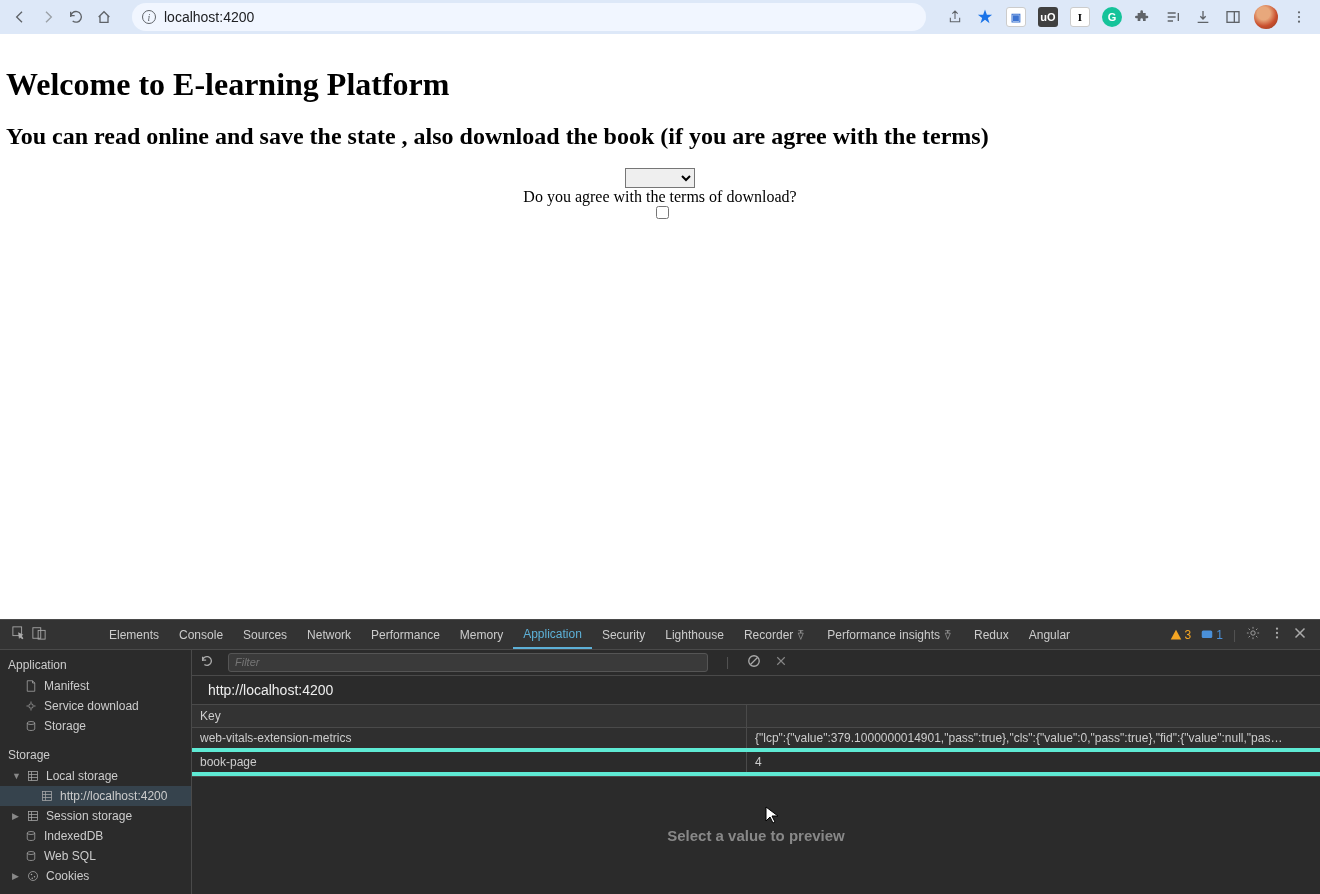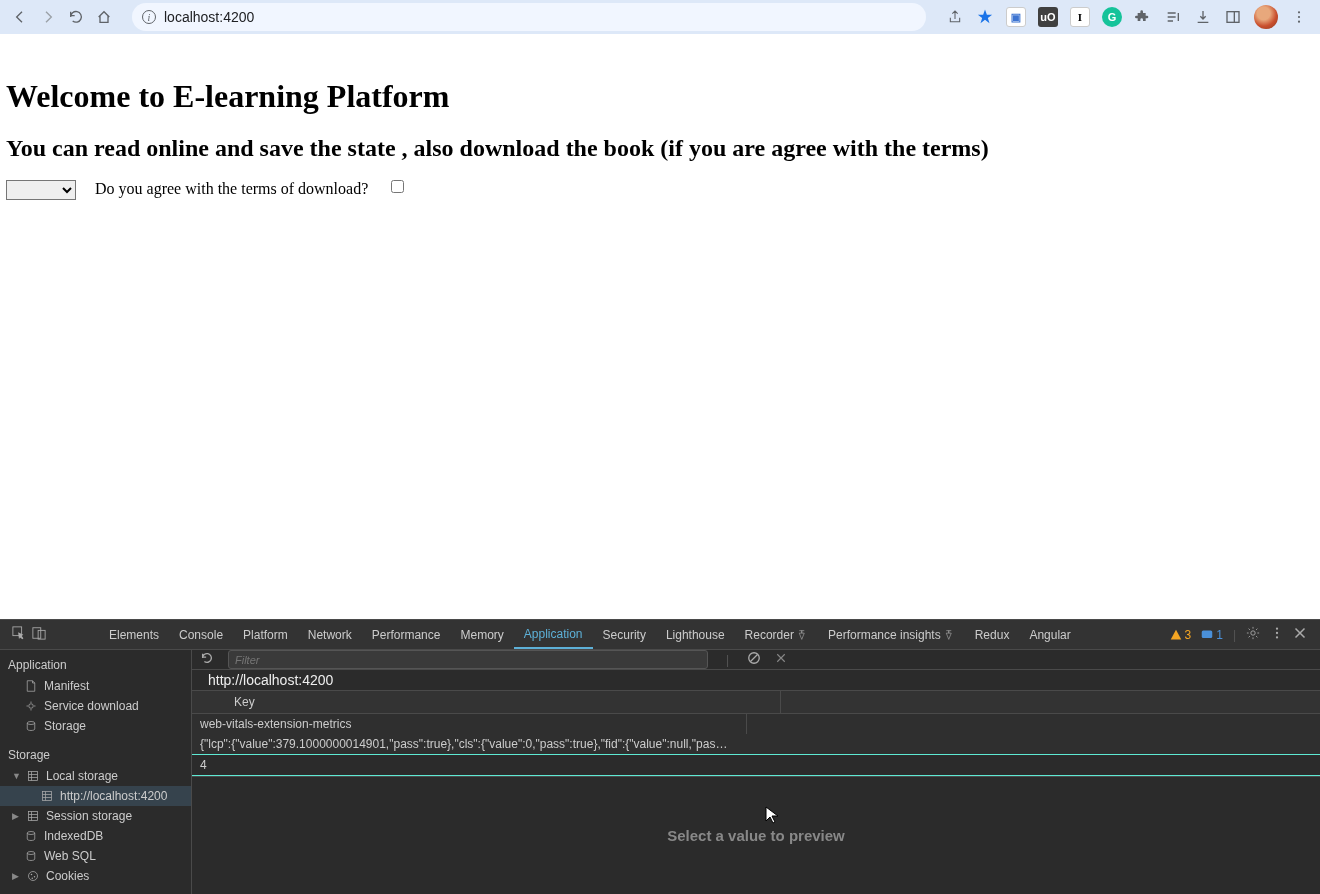--- a/index.html
+++ b/index.html
@@ -12,24 +12,24 @@
 .nav-btn svg { width: 16px; height: 16px; }
 .omnibox { flex: 1; height: 28px; background: #f1f6ff; border-radius: 14px; display: flex; align-items: center; padding: 0 10px; gap: 8px; margin: 0 6px; }
 .info-icon { width: 14px; height: 14px; border: 1px solid #5f6368; border-radius: 50%; display: flex; align-items: center; justify-content: center; font-size: 10px; color: #5f6368; font-family: serif; font-style: italic; }
 .url-text { font-size: 14px; color: #202124; }
 .toolbar-right { display: flex; align-items: center; gap: 12px; padding: 0 6px; }
 .tb-icon { width: 18px; height: 18px; display: flex; align-items: center; justify-content: center; cursor: pointer; }
 .ext-badge { width: 20px; height: 20px; border-radius: 3px; display: flex; align-items: center; justify-content: center; font-size: 11px; font-weight: bold; }
 .avatar { width: 24px; height: 24px; border-radius: 50%; background: radial-gradient(circle at 40% 35%, #e8a87c 30%, #c94f2e 60%, #8b3a1f 100%); }
 
 
-.page { padding: 24px 6px; font-family: 'Times New Roman', serif; }
+.page { padding: 12px 6px; font-family: 'Times New Roman', serif; }
 .page h1 { font-size: 32px; font-weight: bold; margin: 20px 0 16px; }
 .page h2 { font-size: 24px; font-weight: bold; margin: 20px 0 18px; }
-.form-row { font-size: 16px; display: flex; gap: 19px; }
+.form-row { font-size: 16px; display: flex; align-items: center; gap: 0; flex-direction: column; }
 .form-row select { font-size: 13px; height: 20px; width: 70px; background: #efefef; border: 1px solid #767676; }
 .form-row input[type=checkbox] { width: 13px; height: 13px; margin-left: 4px; }
 
 
 .devtools { position: absolute; bottom: 0; left: 0; right: 0; height: 275px; background: #2b2b2b; color: #ccc; font-family: 'Helvetica Neue', Arial, sans-serif; font-size: 12px; border-top: 1px solid #4a4a4a; }
 .dt-tabs { height: 30px; background: #333; display: flex; align-items: center; border-bottom: 1px solid #4a4a4a; padding: 0 4px; gap: 35px; }
 .dt-tab-left { display: flex; gap: 6px; align-items: center; padding: 0 8px; }
 .dt-tab-left svg { width: 14px; height: 14px; fill: #aaa; }
 .dt-tabs-list { display: flex; gap: 0; align-items: stretch; height: 100%; margin-left: 10px; }
 .dt-tab { padding: 0 10px; display: flex; align-items: center; color: #ccc; cursor: pointer; gap: 4px; white-space: nowrap; }
@@ -49,24 +49,24 @@
 .sb-caret { width: 8px; display: inline-block; color: #888; font-size: 9px; }
 .sb-icon { width: 14px; height: 14px; display: inline-flex; align-items: center; justify-content: center; }
 .dt-main { flex: 1; display: flex; flex-direction: column; background: #2b2b2b; }
 .dt-toolbar { height: 28px; display: flex; align-items: center; gap: 14px; padding: 0 8px; border-bottom: 1px solid #4a4a4a; }
 .dt-filter { flex: 0 0 480px; height: 19px; background: #3a3a3a; border: 1px solid #555; border-radius: 3px; color: #999; padding: 0 6px; font-size: 11px; font-style: italic; }
 .dt-origin-bar { height: 32px; display: flex; align-items: center; padding: 0 16px; font-size: 14px; color: #eee; border-bottom: 1px solid #4a4a4a; }
 .dt-origin-row { padding: 6px 8px; border-bottom: 1px solid #4a4a4a; color: #aaa; }
 .dt-origin-row a { color: #ccc; margin-left: 10px; }
 .dt-table { flex: 1; display: flex; flex-direction: column; position: relative; }
 .dt-th { display: flex; background: #333; border-bottom: 1px solid #4a4a4a; }
-.dt-th > div { padding: 4px 8px; color: #ccc; border-right: 1px solid #4a4a4a; margin-left: 34px; }
+.dt-th > div { padding: 4px 8px; color: #ccc; border-right: 1px solid #4a4a4a; }
 .dt-th .col-key { width: 555px; }
 .dt-th .col-val { flex: 1; }
-.dt-tr { display: flex; border-bottom: 1px solid #5eead4; flex-direction: column; }
+.dt-tr { display: flex; border-bottom: 4px solid #5eead4; }
 .dt-tr > div { padding: 3px 8px; color: #ccc; white-space: nowrap; overflow: hidden; text-overflow: ellipsis; }
 .dt-tr .col-key { width: 555px; border-right: 1px solid #4a4a4a; }
 .dt-tr .col-val { flex: 1; }
 .dt-tr:nth-child(even) { background: #2f2f2f; }
 .dt-preview { text-align: center; padding: 50px 0; color: #888; font-size: 15px; font-weight: bold; border-top: 1px solid #4a4a4a; }
 .cursor { position: absolute; left: 765px; top: 806px; pointer-events: none; z-index: 99; }
 .cursor svg { width: 16px; height: 20px; }
 </style>
 </head>
 <body>
@@ -163,21 +163,21 @@
             <path d="M7 7l6 3-2 1 2 3-1 1-3-2-1 2z" fill="#aaa"></path>
           </svg></span>
       <span><svg viewBox="0 0 16 16">
             <rect x="1" y="2" width="9" height="12" fill="none" stroke="#aaa"></rect>
             <rect x="7" y="5" width="8" height="10" fill="none" stroke="#aaa"></rect>
           </svg></span>
     </div>
     <div class="dt-tabs-list">
       <div class="dt-tab">Elements</div>
       <div class="dt-tab">Console</div>
-      <div class="dt-tab">Platform</div>
+      <div class="dt-tab">Sources</div>
       <div class="dt-tab">Network</div>
       <div class="dt-tab">Performance</div>
       <div class="dt-tab">Memory</div>
       <div class="dt-tab active">Application</div>
       <div class="dt-tab">Security</div>
       <div class="dt-tab">Lighthouse</div>
       <div class="dt-tab">
           <span>Recorder</span> 
           <svg width="10" height="10" viewBox="0 0 16 16">
             <path fill="none" stroke="#aaa" d="M6 1v4H2l4 10 4-10h-4V1M2 1h8"></path>
@@ -338,20 +338,21 @@
       <div class="dt-origin-bar">http://localhost:4200</div>
       <div class="dt-table">
         <div class="dt-th">
           <div class="col-key">Key</div>
         </div>
         <div class="dt-tr">
           <div class="col-key">web-vitals-extension-metrics</div>
           <div class="col-val">{"lcp":{"value":379.1000000014901,"pass":true},"cls":{"value":0,"pass":true},"fid":{"value":null,"pas…</div>
         </div>
         <div class="dt-tr">
+          <div class="col-key">book-page</div>
           <div class="col-val">4</div>
         </div>
         <div style="flex:1"></div>
         <div class="dt-preview">Select a value to preview</div>
       </div>
     </div>
   </div>
 </div>
 
 <div class="cursor">

